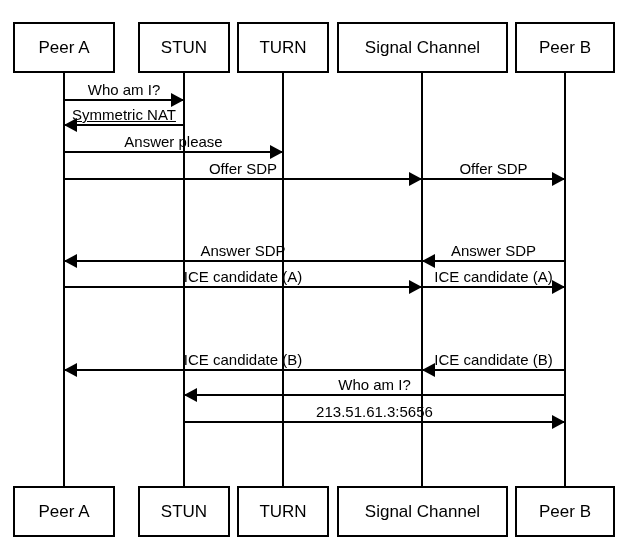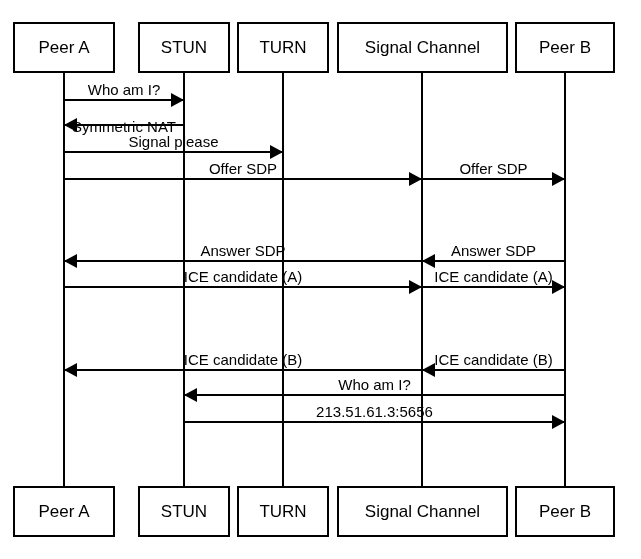--- a/index.html
+++ b/index.html
@@ -60,24 +60,24 @@
     <div class="lifeline" style="left: 63px; top: 72px; height: 414px;"></div>
     <div class="lifeline" style="left: 183px; top: 72px; height: 414px;"></div>
     <div class="lifeline" style="left: 282px; top: 72px; height: 414px;"></div>
     <div class="lifeline" style="left: 421px; top: 72px; height: 414px;"></div>
     <div class="lifeline" style="left: 564px; top: 72px; height: 414px;"></div>
     <div class="msg-line" style="left: 64px; top: 99px; width: 120px;"></div>
     <div class="arrow-head dir-right" style="top: 93px; left: 171px;"></div>
     <div class="msg-label" style="left: 124px; top: 83px;">Who am I?</div>
     <div class="msg-line" style="left: 64px; top: 124px; width: 120px;"></div>
     <div class="arrow-head dir-left" style="top: 118px; left: 64px;"></div>
-    <div class="msg-label" style="left: 124px; top: 120px;">Symmetric NAT</div>
+    <div class="msg-label" style="left: 124px; top: 108px; text-decoration: underline;">Symmetric NAT</div>
     <div class="msg-line" style="left: 64px; top: 151px; width: 219px;"></div>
     <div class="arrow-head dir-right" style="top: 145px; left: 270px;"></div>
-    <div class="msg-label" style="left: 173.5px; top: 135px;">Signal please</div>
+    <div class="msg-label" style="left: 173.5px; top: 135px;">Answer please</div>
     <div class="msg-line" style="left: 64px; top: 178px; width: 358px;"></div>
     <div class="arrow-head dir-right" style="top: 172px; left: 409px;"></div>
     <div class="msg-label" style="left: 243px; top: 162px;">Offer SDP</div>
     <div class="msg-line" style="left: 422px; top: 178px; width: 143px;"></div>
     <div class="arrow-head dir-right" style="top: 172px; left: 552px;"></div>
     <div class="msg-label" style="left: 493.5px; top: 162px;">Offer SDP</div>
     <div class="msg-line" style="left: 64px; top: 260px; width: 358px;"></div>
     <div class="arrow-head dir-left" style="top: 254px; left: 64px;"></div>
     <div class="msg-label" style="left: 243px; top: 244px;">Answer SDP</div>
     <div class="msg-line" style="left: 422px; top: 260px; width: 143px;"></div>

